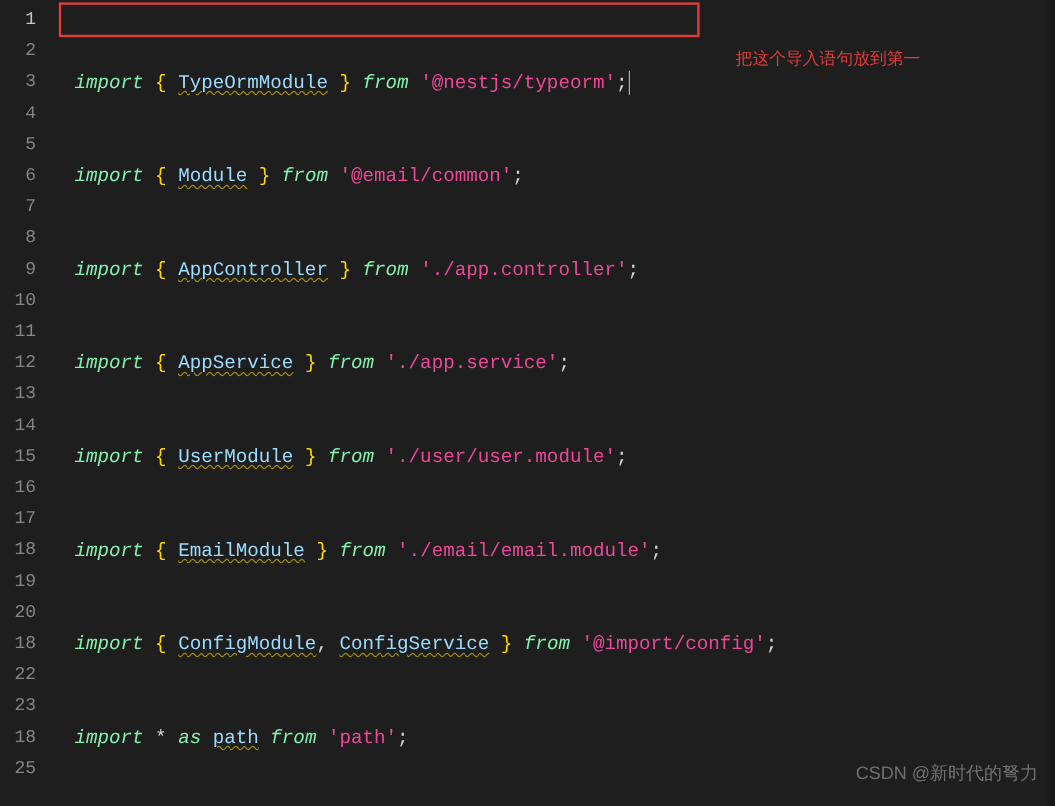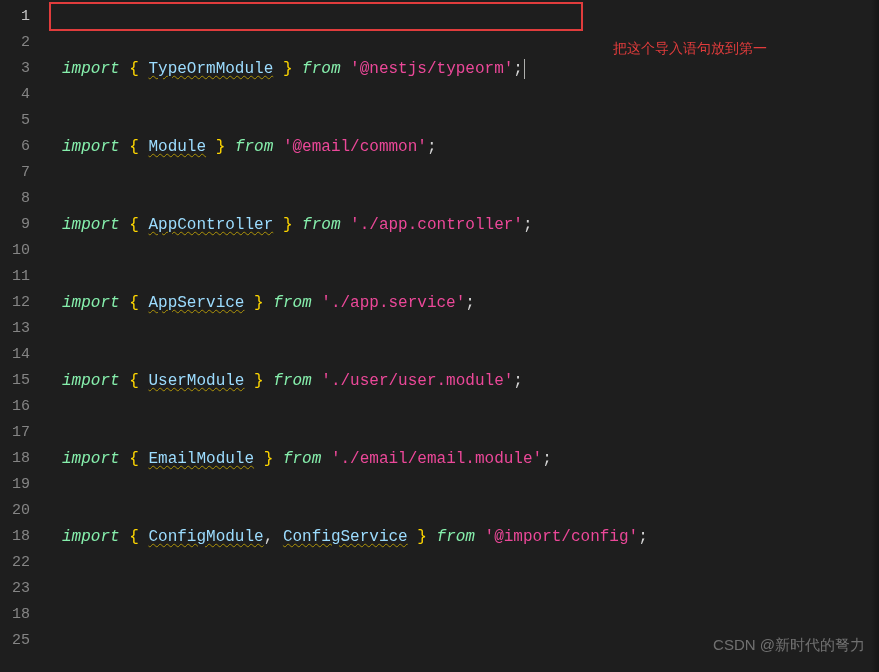--- a/index.html
+++ b/index.html
@@ -139,20 +139,21 @@
   </div>
 
   <div class="code">
     <div class="code-line"><span class="keyword">import</span> <span class="brace">{</span> <span class="ident wavy">TypeOrmModule</span> <span class="brace">}</span> <span class="keyword">from</span> <span class="string">'@nestjs/typeorm'</span><span class="punct">;</span><span class="cursor"></span></div>
     <div class="code-line"><span class="keyword">import</span> <span class="brace">{</span> <span class="ident wavy">Module</span> <span class="brace">}</span> <span class="keyword">from</span> <span class="string">'@email/common'</span><span class="punct">;</span></div>
     <div class="code-line"><span class="keyword">import</span> <span class="brace">{</span> <span class="ident wavy">AppController</span> <span class="brace">}</span> <span class="keyword">from</span> <span class="string">'./app.controller'</span><span class="punct">;</span></div>
     <div class="code-line"><span class="keyword">import</span> <span class="brace">{</span> <span class="ident wavy">AppService</span> <span class="brace">}</span> <span class="keyword">from</span> <span class="string">'./app.service'</span><span class="punct">;</span></div>
     <div class="code-line"><span class="keyword">import</span> <span class="brace">{</span> <span class="ident wavy">UserModule</span> <span class="brace">}</span> <span class="keyword">from</span> <span class="string">'./user/user.module'</span><span class="punct">;</span></div>
     <div class="code-line"><span class="keyword">import</span> <span class="brace">{</span> <span class="ident wavy">EmailModule</span> <span class="brace">}</span> <span class="keyword">from</span> <span class="string">'./email/email.module'</span><span class="punct">;</span></div>
     <div class="code-line"><span class="keyword">import</span> <span class="brace">{</span> <span class="ident wavy">ConfigModule</span><span class="punct">,</span> <span class="ident wavy">ConfigService</span> <span class="brace">}</span> <span class="keyword">from</span> <span class="string">'@import/config'</span><span class="punct">;</span></div>
+    <div class="code-line"><span class="keyword">import</span> <span class="star">*</span> <span class="keyword">as</span> <span class="ident wavy">path</span> <span class="keyword">from</span> <span class="string">'path'</span><span class="punct">;</span></div>
     
     
     
     
     
     
     
     
     
     

